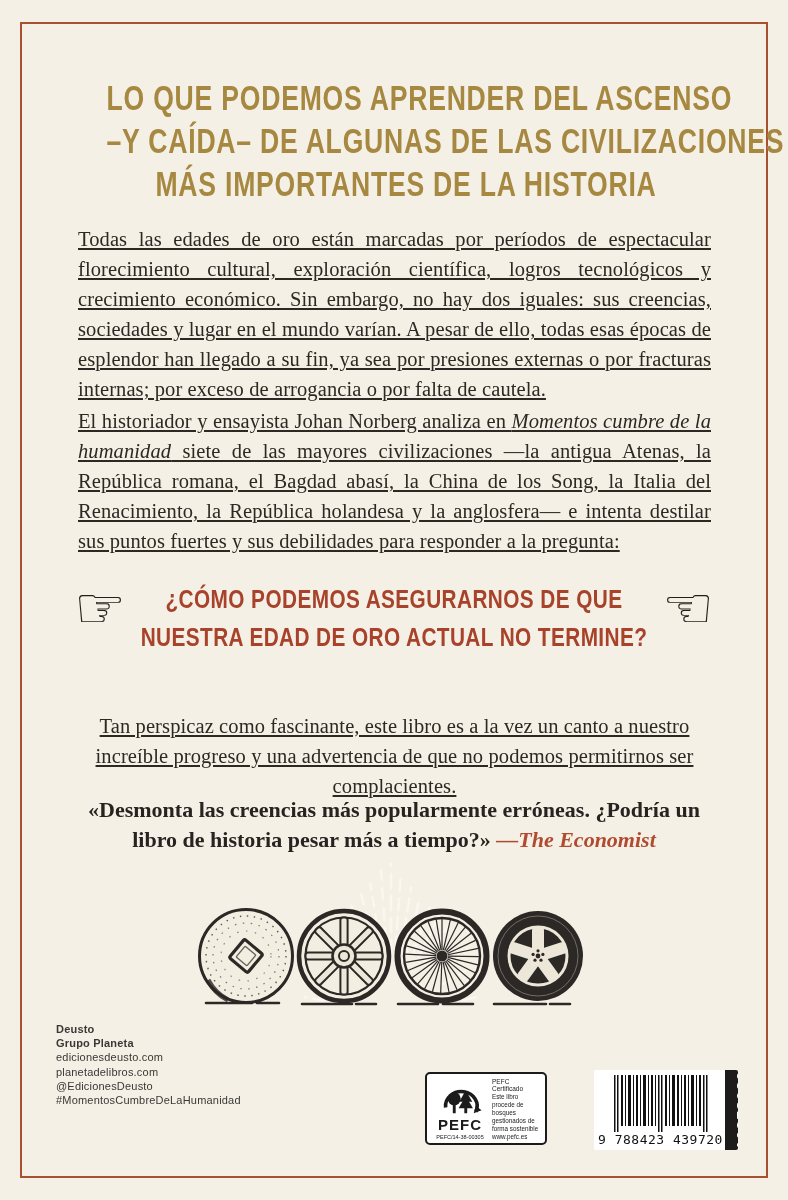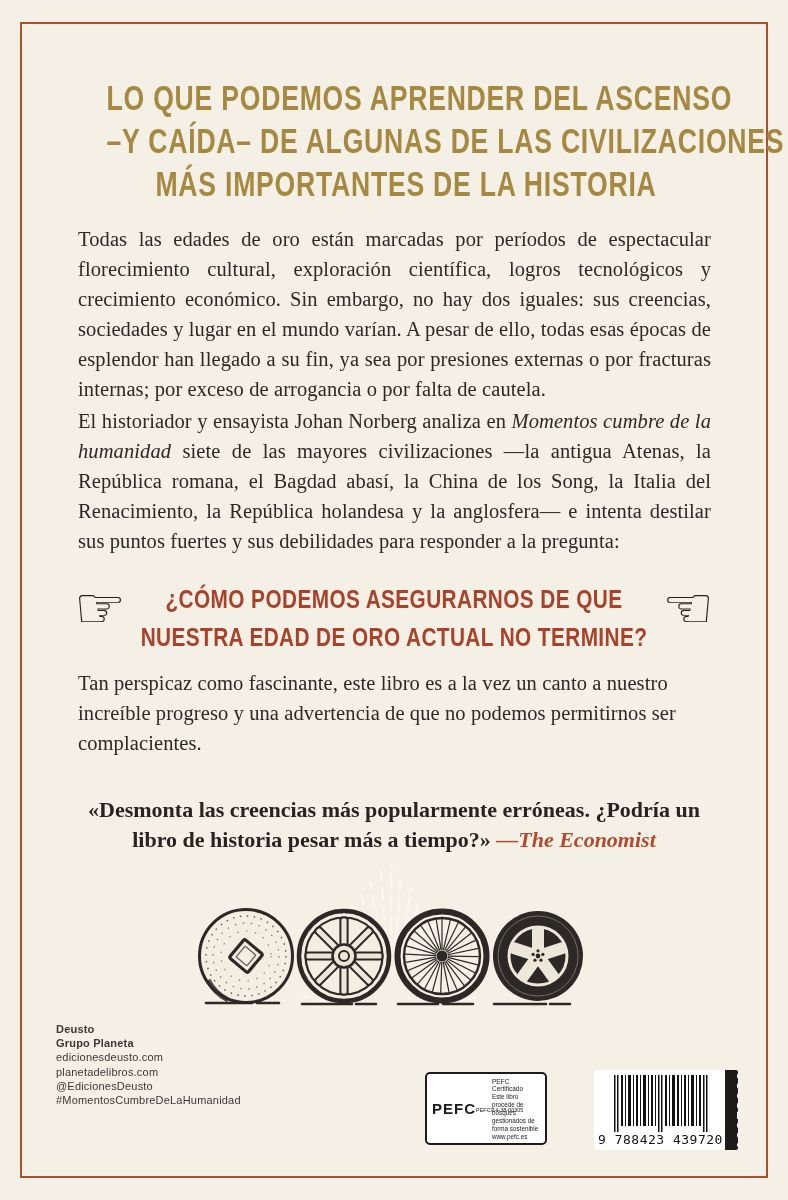--- a/index.html
+++ b/index.html
@@ -19,24 +19,25 @@
     text-align:center;font-family:"Liberation Sans", sans-serif;
     font-weight:bold;font-size:35px;line-height:43px;
     color:#a68840;letter-spacing:1px;
   }
   .hl-line{display:block;transform:scaleX(.76);transform-origin:50% 50%;white-space:nowrap;}
   
   .body{
     position:absolute;left:78px;width:633px;margin:0;
     font-size:20.5px;line-height:30px;text-align:justify;
     letter-spacing:.1px;
+    text-decoration:underline;
   }
   .para1{top:224px;}
   .para2{top:406px;}
-  .para3{top:668px;text-align:left;}
+  .para3{top:711px;text-align:center;}
   .book-title{font-style:italic;}
   
   .question{position:absolute;top:0;left:0;width:788px;}
   .q-text{
     position:absolute;top:580px;left:0;width:788px;text-align:center;
     font-family:"Liberation Sans", sans-serif;font-weight:bold;
     font-size:26px;line-height:38px;color:#a8422a;letter-spacing:.5px;
   }
   .q-line{display:block;transform:scaleX(.8);transform-origin:50% 50%;white-space:nowrap;}
   .manicule{
@@ -62,21 +63,21 @@
     color:#3a3835;letter-spacing:.2px;
   }
   .publisher span{display:block;}
   .publisher .b{font-weight:bold;}
   .pefc-box{
     position:absolute;left:425px;top:1072px;width:122px;height:73px;
     background:#ffffff;border:2px solid #1b1b1b;border-radius:5px;
     display:flex;align-items:stretch;box-sizing:border-box;padding:4px 4px 3px 5px;
     font-family:"Liberation Sans", sans-serif;color:#1b1b1b;
   }
-  .pefc-left{width:56px;display:flex;flex-direction:row;align-items:center;justify-content:flex-start;}
+  .pefc-left{width:56px;display:flex;flex-direction:column;align-items:center;justify-content:flex-end;}
   .pefc-word{font-weight:bold;font-size:15px;letter-spacing:1px;line-height:15px;margin-top:-2px;}
   .pefc-code{font-size:5.5px;white-space:nowrap;margin-top:2px;}
   .pefc-right{flex:1;display:flex;flex-direction:column;justify-content:space-between;padding-left:4px;}
   .pefc-title{font-size:6.5px;}
   .pefc-desc{font-size:6.3px;line-height:8px;}
   .pefc-url{font-size:6.3px;}
   .barcode-box{
     position:absolute;left:594px;top:1070px;width:144px;height:80px;
     background:#ffffff;border-radius:2px;display:flex;overflow:hidden;
   }

